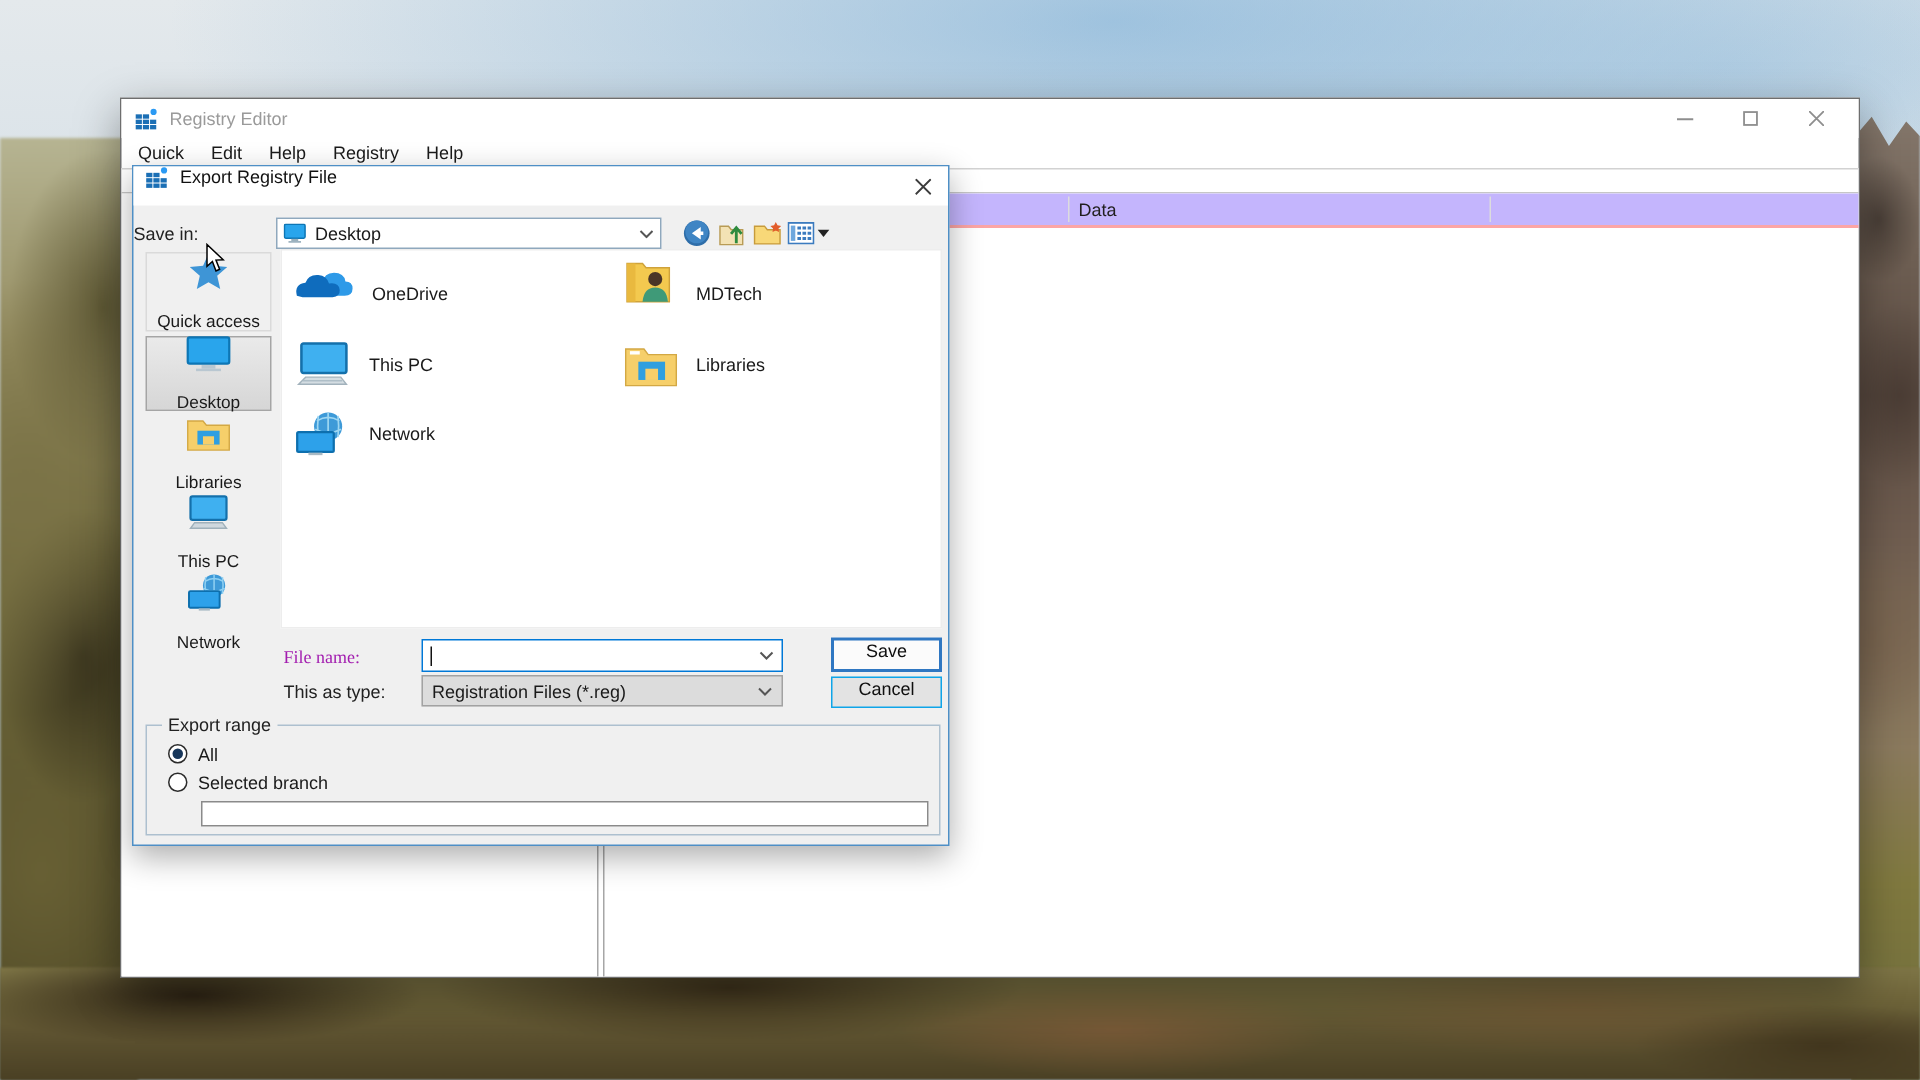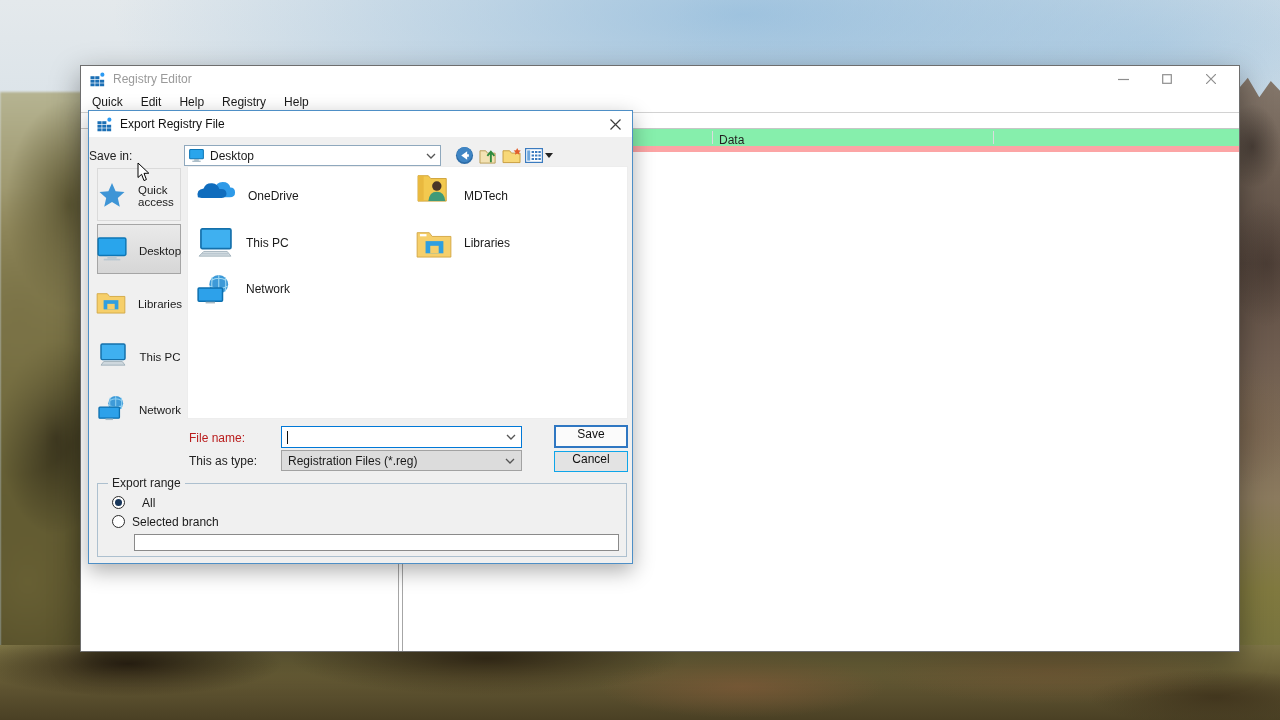--- a/index.html
+++ b/index.html
@@ -47,75 +47,75 @@
   .re-title { color:#9a9a9a; margin-left:8px; }
   .re-controls { position:absolute; right:6px; top:0; height:26px; display:flex; }
   .re-ctl { width:44px; height:26px; display:flex; align-items:center; justify-content:center; }
   .re-menubar { height:20px; display:flex; align-items:center; padding-left:2px; }
   .re-menu-item { padding:0 9px; color:#1a1a1a; }
   .re-addrbar { height:17px; border-top:1px solid #d2d2d2; border-bottom:1px solid #c6c6c6; background:#fff; }
   .re-content { position:absolute; left:0; right:0; top:63px; bottom:0; background:#fff; }
   .re-splitter { position:absolute; left:317px; top:0; bottom:0; width:5px; background:#fff;
     border-left:1px solid #a6a6a6; border-right:1px solid #a6a6a6; }
   .re-rightpane { position:absolute; left:322px; right:0; top:0; bottom:0; }
-  .re-listheader { position:relative; height:23px; border-bottom:6px solid #fca5a5; background:#86efac; }
+  .re-listheader { position:relative; height:23px; border-bottom:2px solid #fca5a5; background:#c4b5fd; }
   .re-colsep { position:absolute; top:2px; bottom:2px; width:1px; background:#dcdcde; }
   .re-colsep.s1 { left:309px; } .re-colsep.s2 { left:590px; }
   .re-col-data { position:absolute; left:316px; top:4px; color:#211f1f; }
 
   
   .dlg { position:absolute; left:88px; top:110px; width:545px; height:454px;
     background:#f0f0f0; border:1px solid #4e8fc6; box-shadow:0 7px 20px rgba(0,0,0,.32); z-index:10; }
-  .dlg-titlebar { position:relative; height:26px; background:#fff; display:flex; align-items:center; padding-left:8px; }
+  .dlg-titlebar { position:relative; height:26px; background:#fff; display:flex; padding-left:8px; }
   .dlg-title { margin-left:8px; color:#111; }
   .dlg-close { position:absolute; right:9px; top:5px; width:16px; height:16px; display:flex; align-items:center; justify-content:center; }
 
   .savein-label { position:absolute; left:0; top:38px; width:90px; color:#222; }
   .savein-combo { position:absolute; left:95px; top:34px; width:257px; height:21px; background:#fff;
     border:1px solid #8fa8bd; display:flex; align-items:center; padding:0 4px; }
   .savein-combo .txt { margin-left:6px; flex:1; }
   .tb-btn { position:absolute; top:34px; width:21px; height:21px; display:flex; align-items:center; justify-content:center; }
   .tb-back { left:365px; } .tb-up { left:389px; } .tb-new { left:412px; } .tb-views { left:435px; width:30px; }
 
-  .side-item { position:absolute; left:8px; width:84px; display:flex; flex-direction:row;
+  .side-item { position:absolute; left:8px; width:84px; display:flex; flex-direction:column;
     align-items:center; justify-content:center;gap:12px; }
   .side-item .lbl { margin-top:3px; font-size:11.5px; color:#1a1a1a; }
   .si-quick { top:57px; height:53px; border:1px solid #dadada; }
   .si-desktop { top:113px; height:50px; background:linear-gradient(#eaeaea,#d6d6d6); border:1px solid #a5a5a5; }
   .si-libraries { top:166px; height:50px; }
   .si-thispc { top:219px; height:50px; }
   .si-network { top:272px; height:50px; }
 
   .filelist { position:absolute; left:98px; top:55px; width:441px; height:253px; background:#fff; border:1px solid #ededed; }
   .file-item { position:absolute; display:flex; align-items:center; height:36px; }
   .file-item .lbl { margin-left:12px; color:#1a1a1a; }
   .fi-c1 { left:8px; } .fi-c2 { left:228px; }
   .fi-r1 { top:0;align-items:flex-end; } .fi-r2 { top:58px; } .fi-r3 { top:104px; }
 
-  .fn-label { position:absolute; left:100px; top:320px; color:#b91c1c; }
+  .fn-label { position:absolute; left:100px; top:320px; color:#a21caf;font-family:Liberation Serif, serif; }
   .fn-combo { position:absolute; left:192px; top:315px; width:241px; height:22px; background:#fff;
     border:1px solid #0078d7; display:flex; align-items:center; padding:0 5px; }
   .fn-caret { width:1px; height:13px; background:#111; }
   .fn-combo .chev { margin-left:auto; }
   .sat-label { position:absolute; left:100px; top:343px; color:#222; }
   .sat-combo { position:absolute; left:192px; top:339px; width:241px; height:21px; background:#dcdcdc;
     border:1px solid #a2a2a2; display:flex; align-items:center; padding:0 6px; }
   .sat-combo .chev { margin-left:auto; }
 
   .btn { position:absolute; left:465px; width:74px; display:flex; align-items:flex-start; justify-content:center; color:#0f0f0f; }
   .btn-save { top:314px; height:23px; background:#fbfbfb; border:2px solid #2f77c2; }
   .btn-cancel { top:340px; height:21px; background:#e3e3e3; border:1px solid #0ea5e9; }
 
   .group { position:absolute; left:8px; top:372px; width:530px; height:74px; border:1px solid #adc0cf; }
   .group-legend { position:absolute; left:10px; top:-8px; background:#f0f0f0; padding:0 4px; color:#222; }
   .radio { position:absolute; width:13px; height:13px; border:1px solid #2b2b2b; border-radius:50%; background:#fff; }
   .radio.sel::after { content:""; position:absolute; left:2px; top:2px; width:7px; height:7px; border-radius:50%; background:#17365a; }
   .rad-all { left:14px; top:12px; } .rad-branch { left:14px; top:31px; }
   .rad-lbl { position:absolute; color:#1a1a1a; }
-  .rl-all { left:44px; top:12px; } .rl-branch { left:34px; top:31px; }
+  .rl-all { left:34px; top:12px; } .rl-branch { left:34px; top:31px; }
   .branch-input { position:absolute; left:36px; top:50px; width:485px; height:17px; background:#fff;
     border:1px solid #8a8a8a; font-family:"Liberation Sans",sans-serif; font-size:12px; padding:0 3px; }
   input.bare { outline:none; }
   .fn-input { position:absolute; inset:0; border:0; background:transparent; width:1px; }
 
   .cursor { position:absolute; left:137px; top:162px; z-index:60; }
   svg { display:block; }
 </style>
 </head>
 <body>

